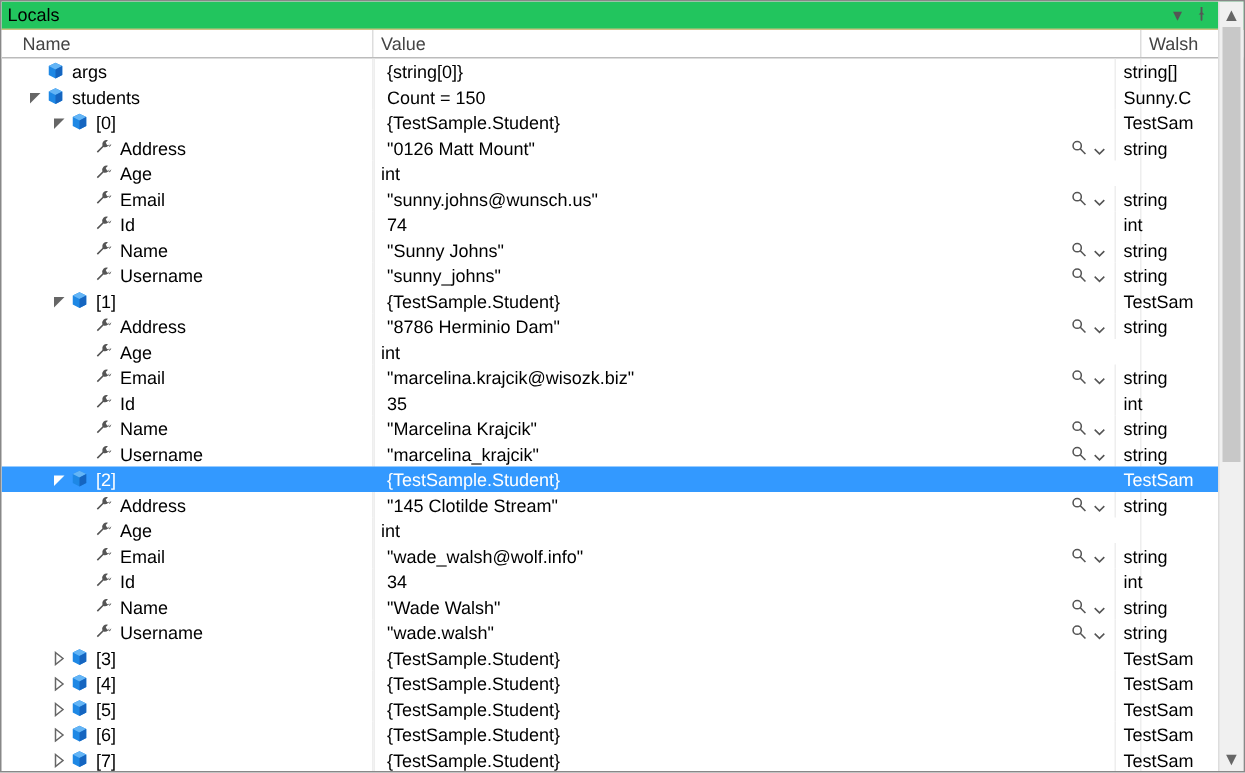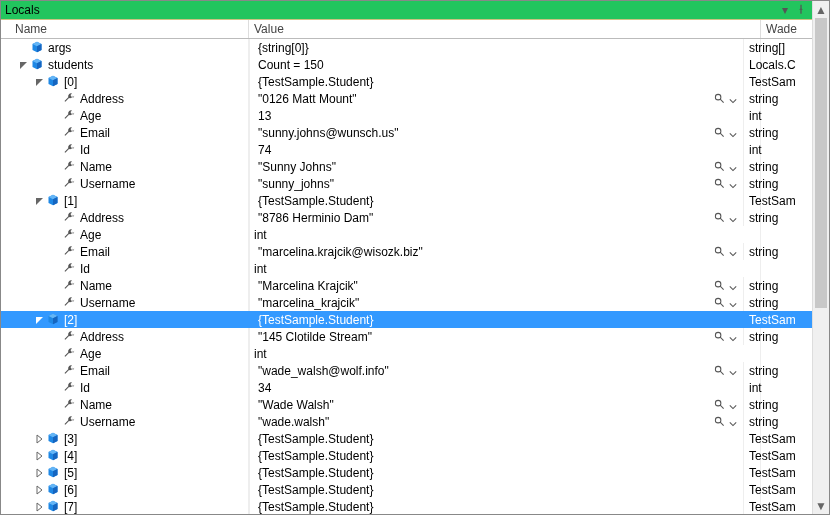--- a/index.html
+++ b/index.html
@@ -118,21 +118,21 @@
 </div>
 
 <div class="header">
   <div class="col-name">
       <span>Name</span>
     </div>
   <div class="col-value">
       <span>Value</span>
     </div>
   <div class="col-type">
-      <span>Wade</span>
+      <span>Walsh</span>
     </div>
 </div>
 
 <div class="rows" id="rows">
     <div class="row">
       <div class="name-cell">
         <span class="indent"></span>
         <span class="expander none"></span>
         <span class="icon-cube">
           <svg width="12" height="12" viewBox="0 0 16 16">
@@ -164,21 +164,21 @@
             <path fill="#64b5f6" d="M8 1l6 3-6 3-6-3 6-3z"></path>
             <path fill="#1565c0" d="M8 7l6-3v8l-6 3V7z"></path>
           </svg>
         </span>
         <span class="name-text">students</span>
       </div>
       <div class="value-cell">
         <span>Count = 150</span>
       </div>
       <div class="type-cell">
-        <span>Locals.C</span>
+        <span>Sunny.C</span>
       </div>
     </div>
     <div class="row">
       <div class="name-cell">
         <span class="indent"></span>
         <span class="indent"></span>
         <span class="expander open">
           <svg width="10" height="10" viewBox="0 0 10 10">
             <path d="M1 2 L8 2 L1 9 Z" fill="currentColor"></path>
           </svg>
@@ -234,23 +234,20 @@
         <span class="indent"></span>
         <span class="indent"></span>
         <span class="expander none"></span>
         <span class="icon-wrench">
           <svg width="12" height="12" viewBox="0 0 16 16">
             <path fill="#555" d="M13 3a4 4 0 0 1-5 5L3 13l-1-1 5-5a4 4 0 0 1 5-5l-2 2 1 2 2 1 2-2a4 4 0 0 1-2 3z"></path>
           </svg>
         </span>
         <span class="name-text">Age</span>
       </div>
-      <div class="value-cell">
-        <span>13</span>
-      </div>
       <div class="type-cell">
         <span>int</span>
       </div>
     </div>
     <div class="row">
       <div class="name-cell">
         <span class="indent"></span>
         <span class="indent"></span>
         <span class="indent"></span>
         <span class="expander none"></span>
@@ -460,20 +457,23 @@
         <span class="indent"></span>
         <span class="indent"></span>
         <span class="indent"></span>
         <span class="expander none"></span>
         <span class="icon-wrench">
           <svg width="12" height="12" viewBox="0 0 16 16">
             <path fill="#555" d="M13 3a4 4 0 0 1-5 5L3 13l-1-1 5-5a4 4 0 0 1 5-5l-2 2 1 2 2 1 2-2a4 4 0 0 1-2 3z"></path>
           </svg>
         </span>
         <span class="name-text">Id</span>
+      </div>
+      <div class="value-cell">
+        <span>35</span>
       </div>
       <div class="type-cell">
         <span>int</span>
       </div>
     </div>
     <div class="row">
       <div class="name-cell">
         <span class="indent"></span>
         <span class="indent"></span>
         <span class="indent"></span>

